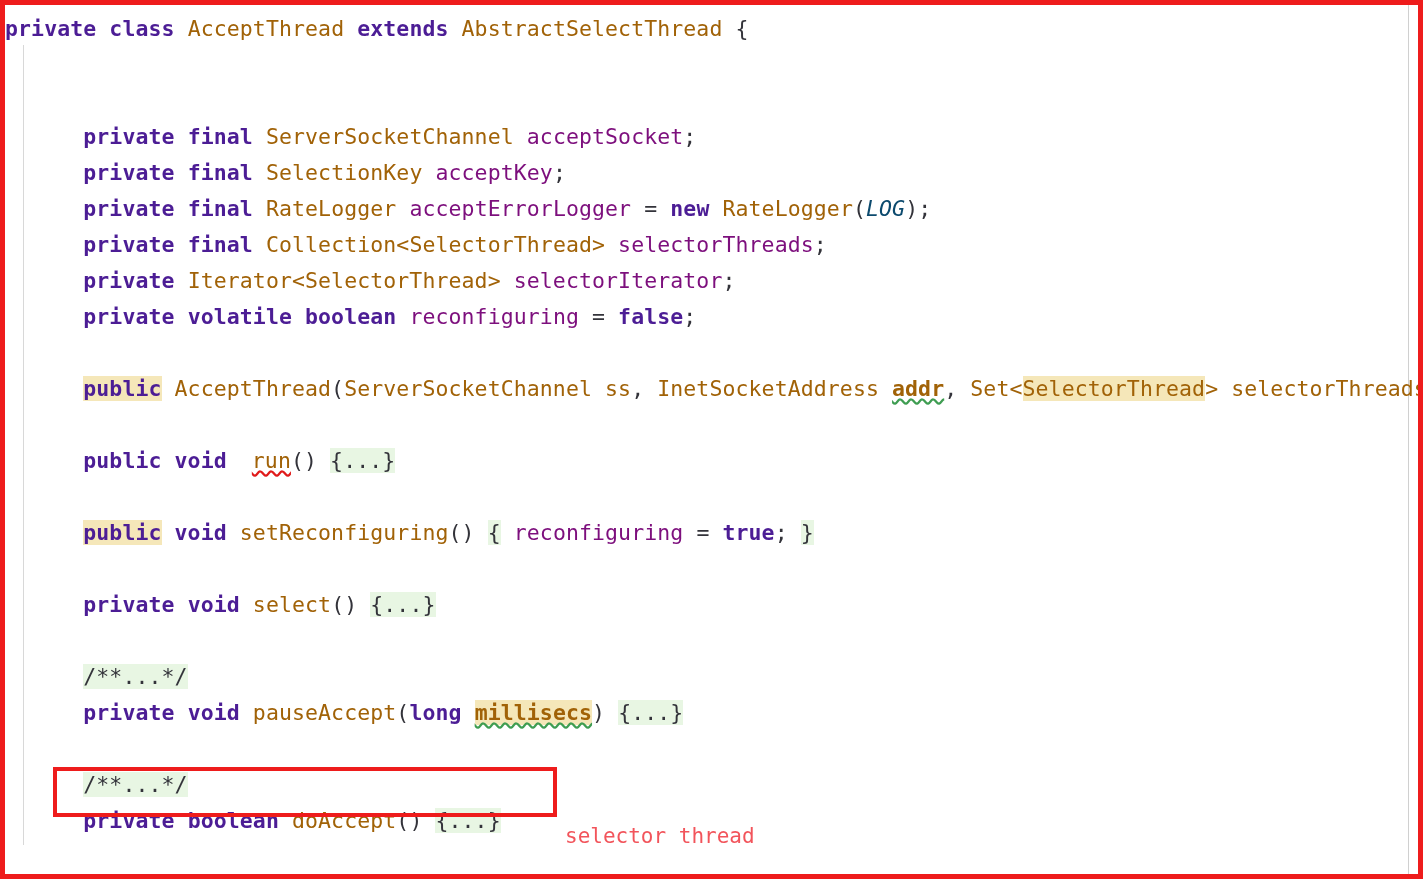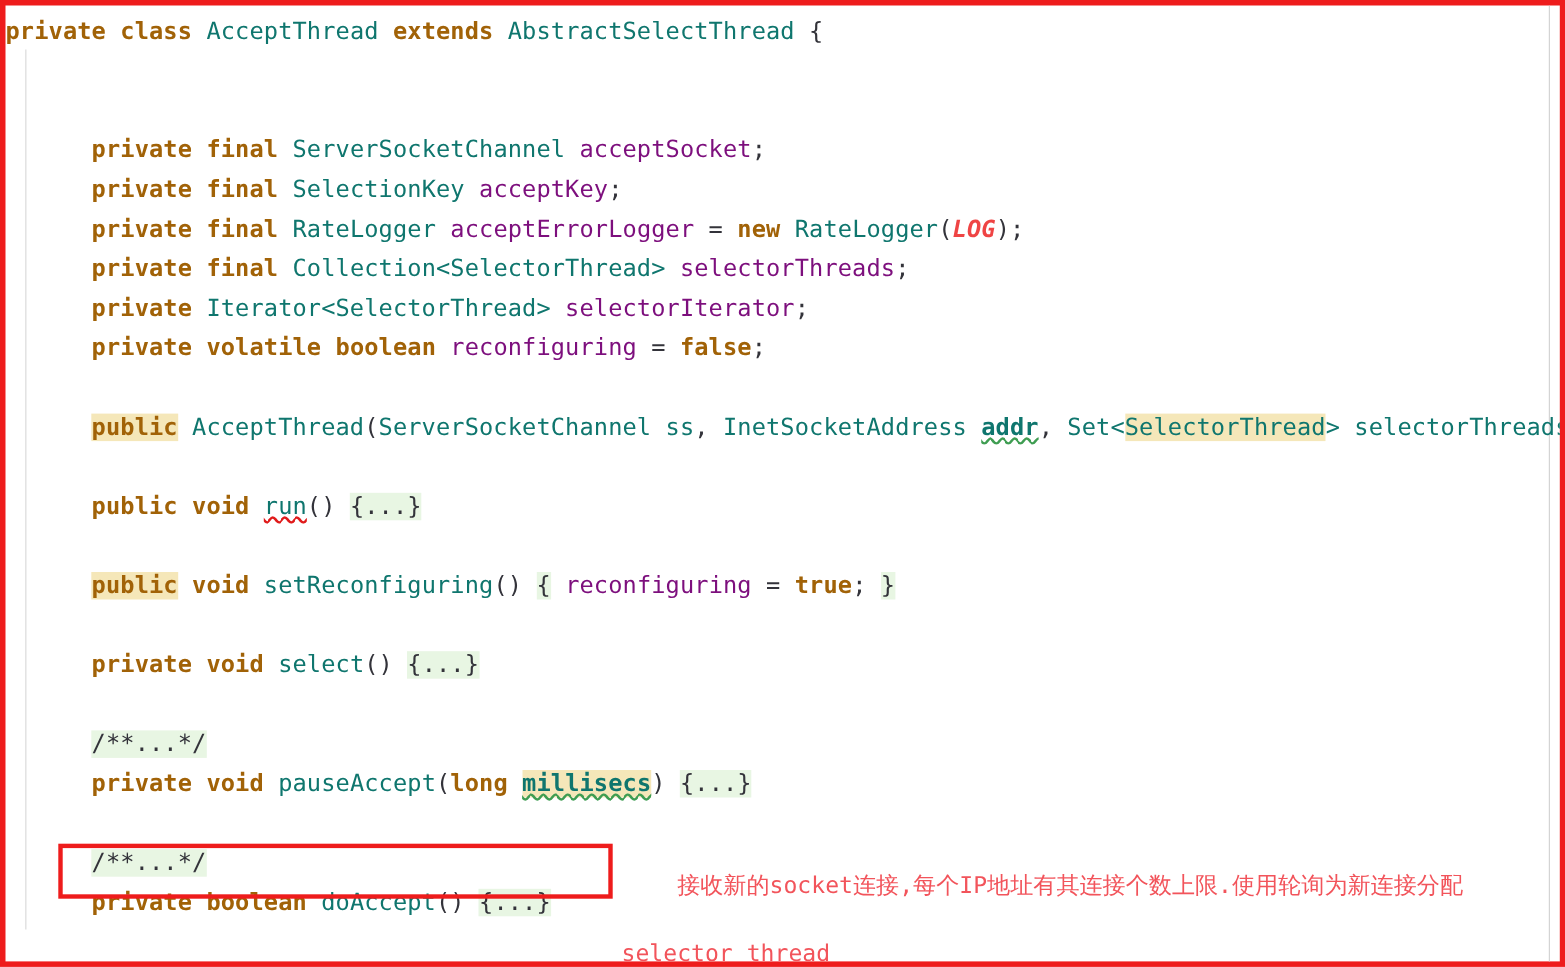--- a/index.html
+++ b/index.html
@@ -55,35 +55,36 @@
   }
 
   .ln {
     height: 36px;
     white-space: pre;
     overflow: visible;
   }
   .ln.blank { color: transparent; }
 
   
-  .kw   { color: #a16207; font-weight: bold; }          
-  .typ  { color: #0f766e; }                              
+  .kw   { color: #4c1d95; font-weight: bold; }          
+  .typ  { color: #a16207; }                              
   .fld  { color: #7d0f7d; font-weight: normal; }           
-  .fldi { color: #ef4444; font-weight: bold; font-style: italic; } 
+  .fldi { color: #0c4a6e; font-weight: normal; font-style: italic; } 
   .pln  { color: #33333a; }
 
   
   .hl-yellow { background: #f5e7b9; }                    
   .hl-green  { background: #e8f6e3; }                    
 
   
   .sq-red {
     text-decoration: underline wavy #e01b1b;
     text-decoration-skip-ink: none;
     text-underline-offset: 2px;
+    margin-left: 12px;
   }
   .sq-green {
     text-decoration: underline wavy #3f9d52;
     text-decoration-skip-ink: none;
     text-underline-offset: 2px;
     font-weight: bold;
   }
 
   
   .callout-box {
@@ -117,17 +118,16 @@
 <div id="screenshot">
 
   <div class="indent-guide"></div>
   <div class="margin-guide"></div>
 
   <div class="code" id="code-area"><div class="ln"><span></span><span class="kw">private</span><span class="pln"> </span><span class="kw">class</span><span class="pln"> </span><span class="typ">AcceptThread</span><span class="pln"> </span><span class="kw">extends</span><span class="pln"> </span><span class="typ">AbstractSelectThread</span><span class="pln"> {</span></div><div class="ln blank">&nbsp;</div><div class="ln blank">&nbsp;</div><div class="ln"><span>      </span><span class="kw">private</span><span class="pln"> </span><span class="kw">final</span><span class="pln"> </span><span class="typ">ServerSocketChannel</span><span class="pln"> </span><span class="fld">acceptSocket</span><span class="pln">;</span></div><div class="ln"><span>      </span><span class="kw">private</span><span class="pln"> </span><span class="kw">final</span><span class="pln"> </span><span class="typ">SelectionKey</span><span class="pln"> </span><span class="fld">acceptKey</span><span class="pln">;</span></div><div class="ln"><span>      </span><span class="kw">private</span><span class="pln"> </span><span class="kw">final</span><span class="pln"> </span><span class="typ">RateLogger</span><span class="pln"> </span><span class="fld">acceptErrorLogger</span><span class="pln"> = </span><span class="kw">new</span><span class="pln"> </span><span class="typ">RateLogger</span><span class="pln">(</span><span class="fldi">LOG</span><span class="pln">);</span></div><div class="ln"><span>      </span><span class="kw">private</span><span class="pln"> </span><span class="kw">final</span><span class="pln"> </span><span class="typ">Collection&lt;SelectorThread&gt;</span><span class="pln"> </span><span class="fld">selectorThreads</span><span class="pln">;</span></div><div class="ln"><span>      </span><span class="kw">private</span><span class="pln"> </span><span class="typ">Iterator&lt;SelectorThread&gt;</span><span class="pln"> </span><span class="fld">selectorIterator</span><span class="pln">;</span></div><div class="ln"><span>      </span><span class="kw">private</span><span class="pln"> </span><span class="kw">volatile</span><span class="pln"> </span><span class="kw">boolean</span><span class="pln"> </span><span class="fld">reconfiguring</span><span class="pln"> = </span><span class="kw">false</span><span class="pln">;</span></div><div class="ln blank">&nbsp;</div><div class="ln"><span>      </span><span class="kw hl-yellow">public</span><span class="pln"> </span><span class="typ">AcceptThread</span><span class="pln">(</span><span class="typ">ServerSocketChannel</span><span class="pln"> </span><span class="typ">ss</span><span class="pln">, </span><span class="typ">InetSocketAddress</span><span class="pln"> </span><span class="typ sq-green">addr</span><span class="pln">, </span><span class="typ">Set&lt;</span><span class="typ hl-yellow">SelectorThread</span><span class="typ">&gt;</span><span class="pln"> </span><span class="typ">selectorThreads</span></div><div class="ln blank">&nbsp;</div><div class="ln"><span>      </span><span class="kw">public</span><span class="pln"> </span><span class="kw">void</span><span class="pln"> </span><span class="typ sq-red">run</span><span class="pln">() </span><span class="pln hl-green">{...}</span></div><div class="ln blank">&nbsp;</div><div class="ln"><span>      </span><span class="kw hl-yellow">public</span><span class="pln"> </span><span class="kw">void</span><span class="pln"> </span><span class="typ">setReconfiguring</span><span class="pln">() </span><span class="pln hl-green">{</span><span class="pln"> </span><span class="fld">reconfiguring</span><span class="pln"> = </span><span class="kw">true</span><span class="pln">; </span><span class="pln hl-green">}</span></div><div class="ln blank">&nbsp;</div><div class="ln"><span>      </span><span class="kw">private</span><span class="pln"> </span><span class="kw">void</span><span class="pln"> </span><span class="typ">select</span><span class="pln">() </span><span class="pln hl-green">{...}</span></div><div class="ln blank">&nbsp;</div><div class="ln"><span>      </span><span class="pln hl-green">/**...*/</span></div><div class="ln"><span>      </span><span class="kw">private</span><span class="pln"> </span><span class="kw">void</span><span class="pln"> </span><span class="typ">pauseAccept</span><span class="pln">(</span><span class="kw">long</span><span class="pln"> </span><span class="typ hl-yellow sq-green">millisecs</span><span class="pln">) </span><span class="pln hl-green">{...}</span></div><div class="ln blank">&nbsp;</div><div class="ln"><span>      </span><span class="pln hl-green">/**...*/</span></div><div class="ln"><span>      </span><span class="kw">private</span><span class="pln"> </span><span class="kw">boolean</span><span class="pln"> </span><span class="typ">doAccept</span><span class="pln">() </span><span class="pln hl-green">{...}</span></div><div class="ln blank">&nbsp;</div><div class="ln"><span></span></div></div>
 
   <div class="callout-box"></div>
 
   <div class="annotation">
-    <span class="l1">接收新的socket连接,每个IP地址有其连接个数上限.使用轮询为新连接分配</span>
     <span class="l2">selector thread</span>
   </div>
 
 </div>
 
 </body></html>

